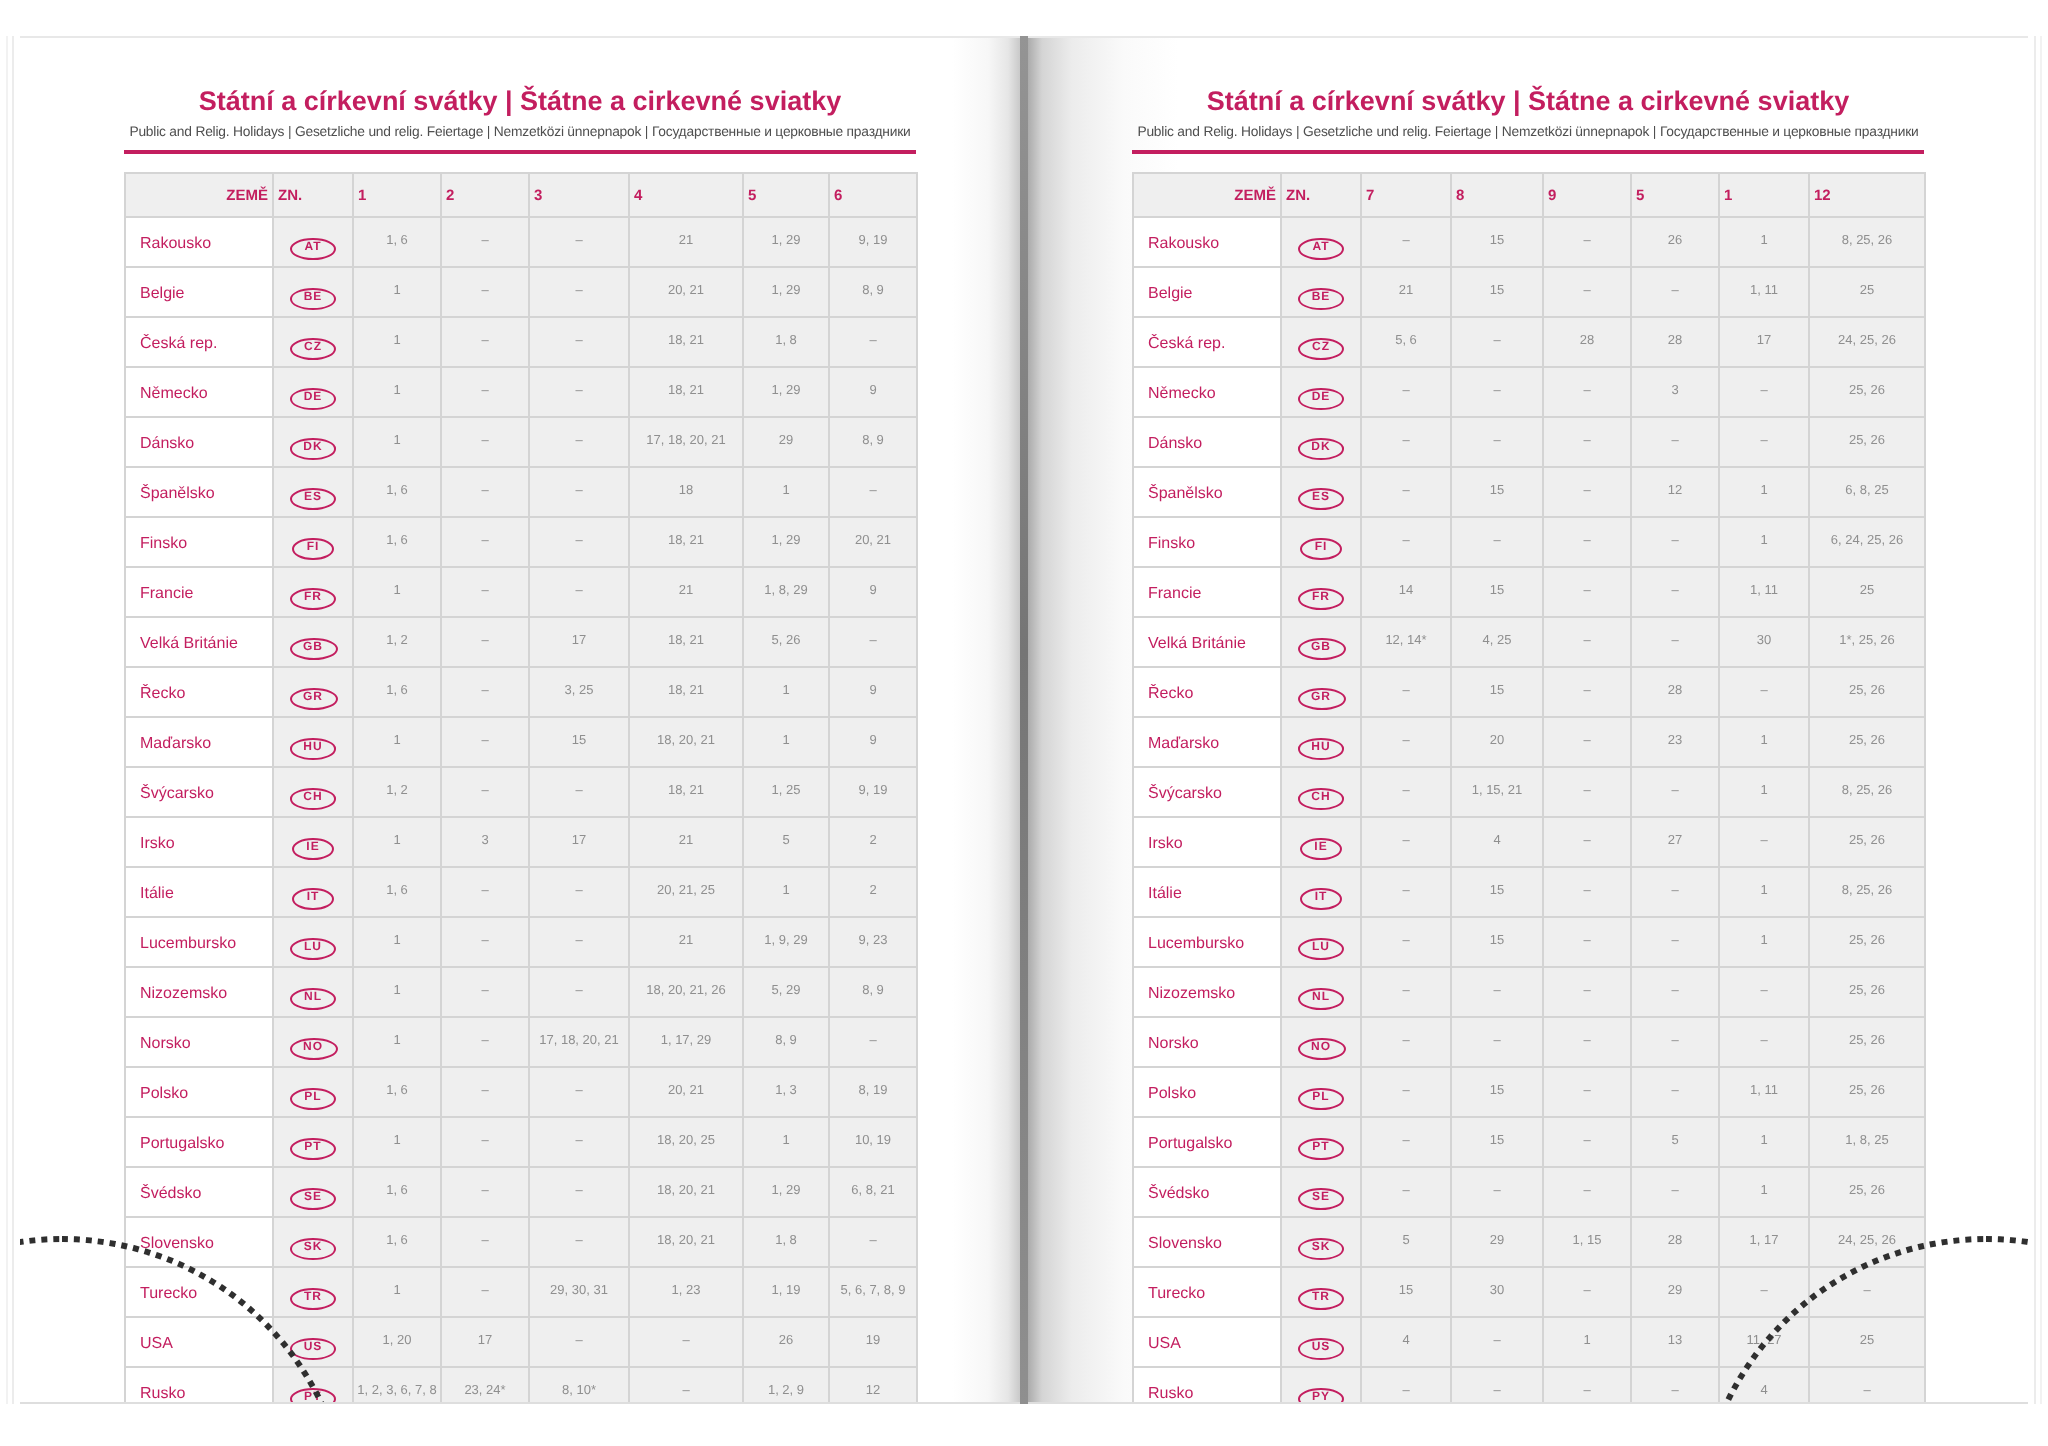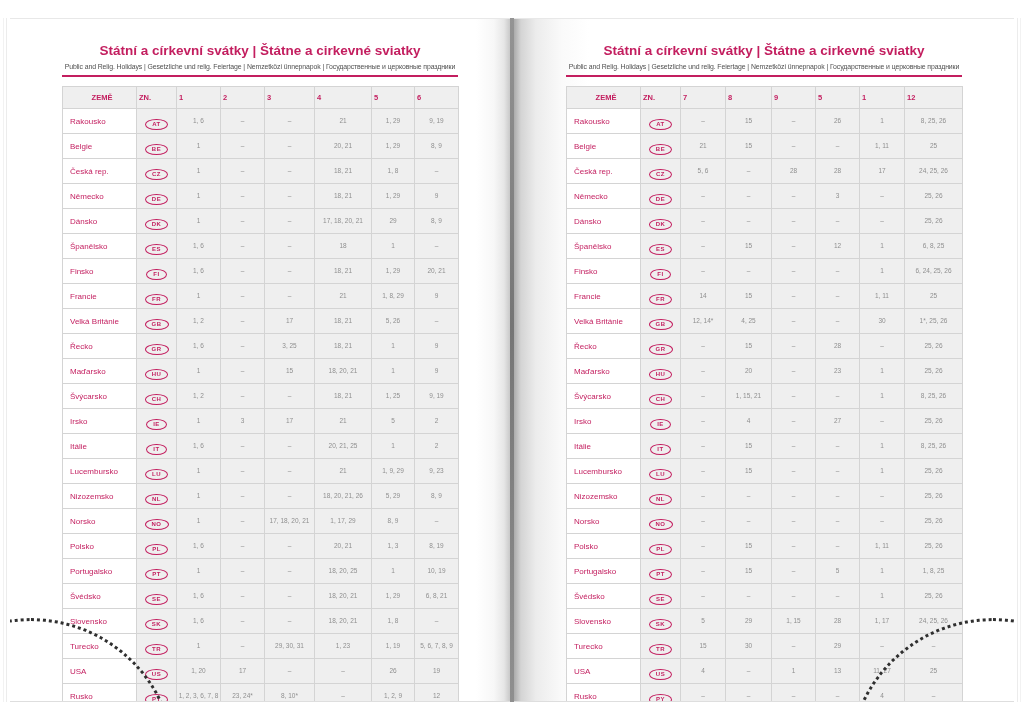--- a/index.html
+++ b/index.html
@@ -31,21 +31,21 @@
     margin:0 0 5px 0; white-space:nowrap;
   }
   .subtitle { color:#4f4f4f; font-size:6.9px; text-align:center; white-space:nowrap; letter-spacing:-0.1px; }
   .rule { height:2px; background:var(--accent); margin-top:5px; }
   table.holidays { border-collapse:collapse; width:100%; margin-top:9px; table-layout:fixed; }
   table.holidays th, table.holidays td { border:1px solid var(--grid); }
   th {
     background:var(--cell); color:var(--accent); font-size:7.5px; font-weight:bold;
     padding:6px 2px; text-align:left;
   }
-  th.country-h { text-align:center; padding-left:7px; }
+  th.country-h { text-align:right; padding-left:7px; }
   td.country {
     background:#ffffff; color:var(--accent); font-size:8px; font-weight:normal;
     padding:5.5px 2px 5.5px 7px; white-space:nowrap; overflow:hidden;
   }
   td.zn { background:var(--cell); text-align:center; padding:3px 0; }
   .badge {
     display:inline-block; border:1px solid var(--accent); color:var(--accent);
     font-size:6px; font-weight:bold; padding:1.5px 6px; border-radius:50%; letter-spacing:0.5px;
   }
   td.val {

